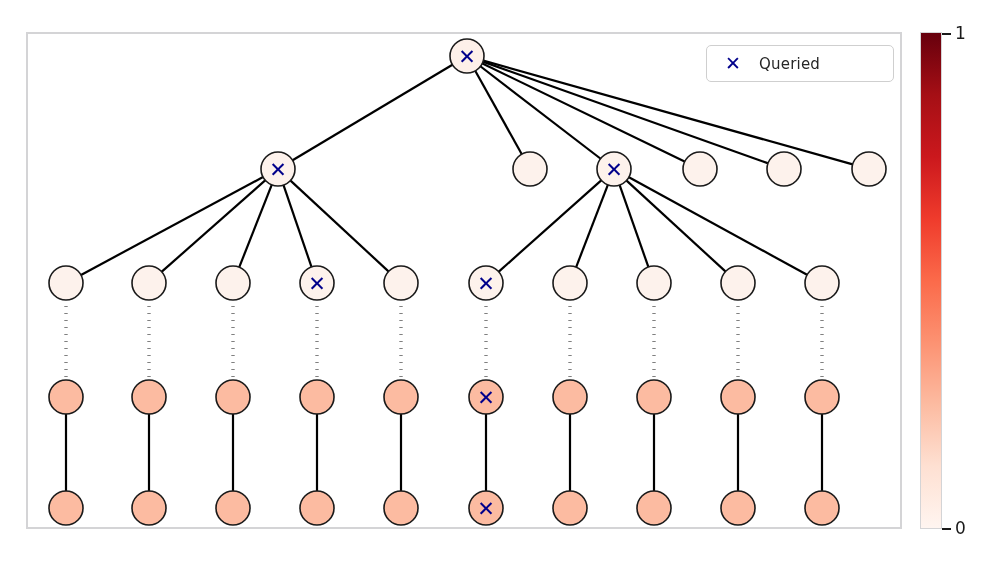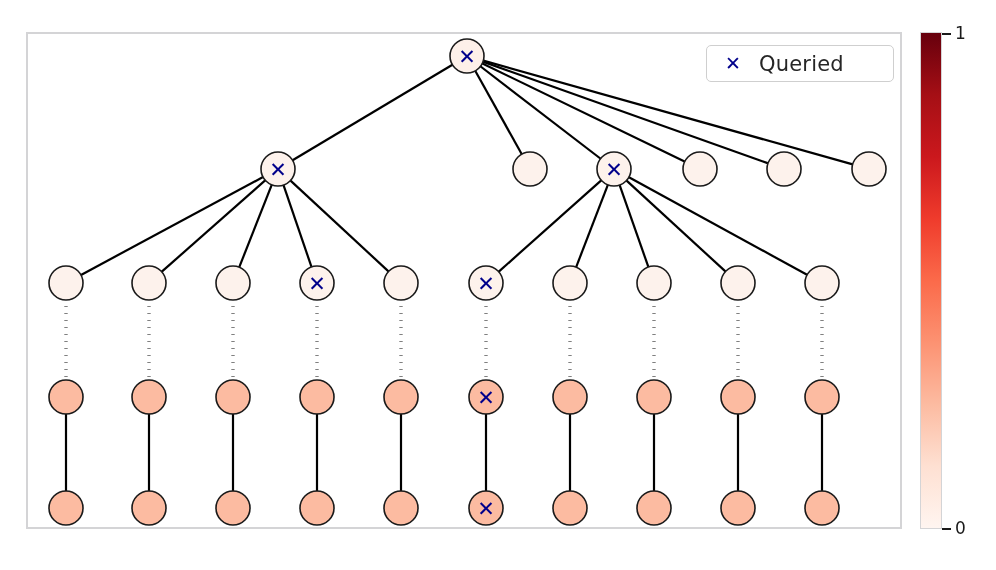--- a/index.html
+++ b/index.html
@@ -45,21 +45,21 @@
     width: 52px;
     display: flex;
     align-items: center;
     justify-content: center;
     font-size: 19px;
     font-weight: bold;
     color: #00008b;
     line-height: 1;
   }
   .legend-label {
-    font-size: 21px;
+    font-size: 15px;
     color: #262626;
     letter-spacing: .2px;
     text-align: center;
   }
 
   
   .cbar-wrap {
     position: absolute;
     left: 920px; top: 32px;
     width: 22px; height: 497px;

